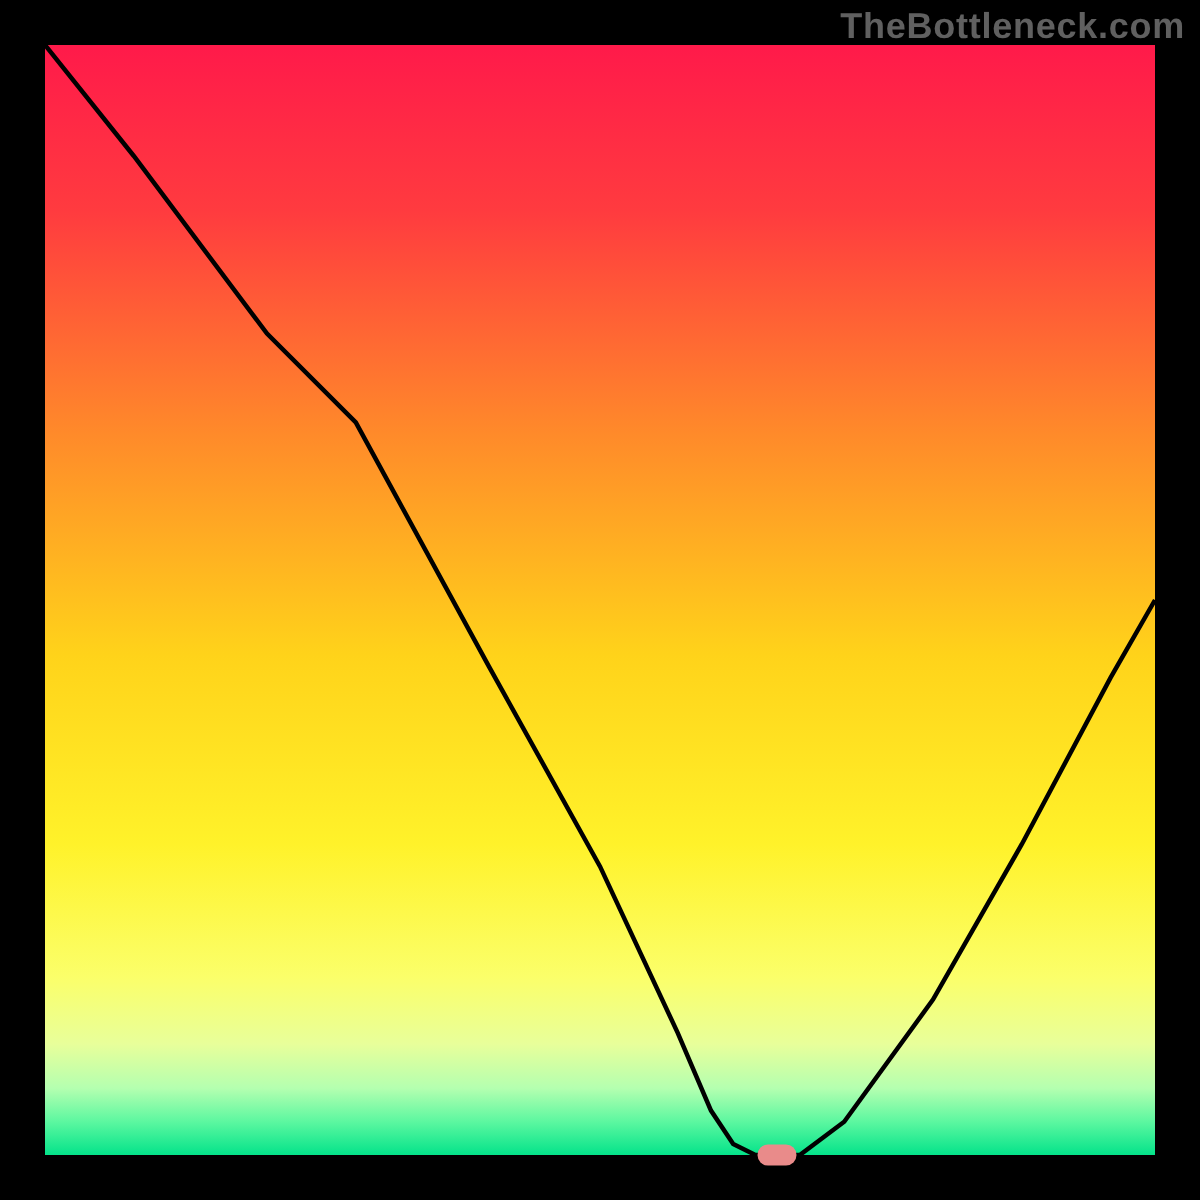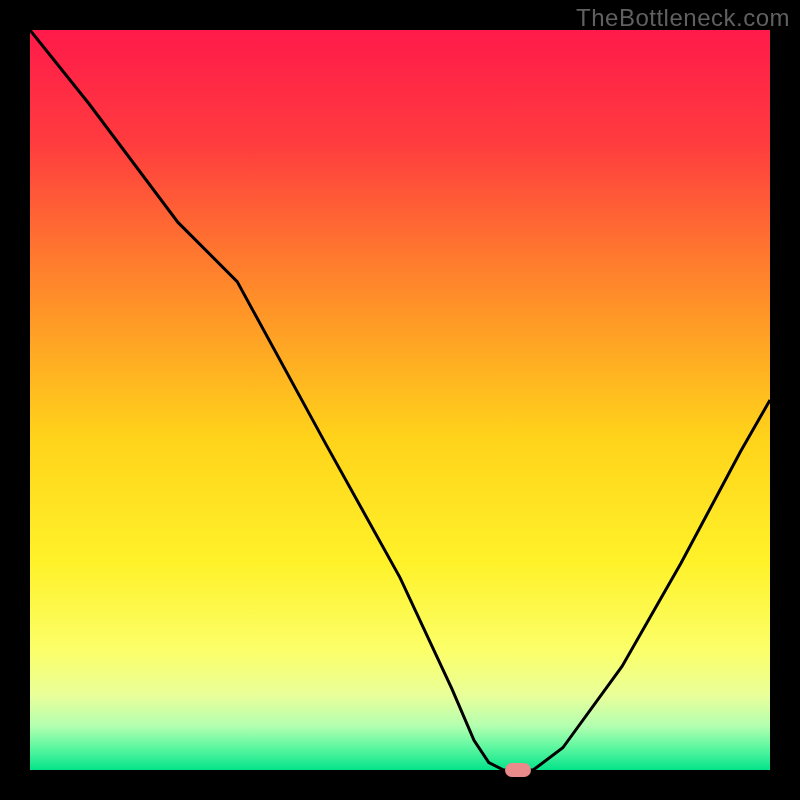--- a/index.html
+++ b/index.html
@@ -16,21 +16,21 @@
     width: 800px;
     height: 800px;
     background: #000;
   }
   .watermark {
     position: absolute;
     top: 4px;
     right: 10px;
     color: #606060;
     font-size: 24px;
-    font-weight: 400;
+    font-weight: 700;
     letter-spacing: 0.5px;
     z-index: 20;
   }
   .plot {
     position: absolute;
     left: 30px;
     top: 30px;
     width: 740px;
     height: 740px;
     box-sizing: border-box;

